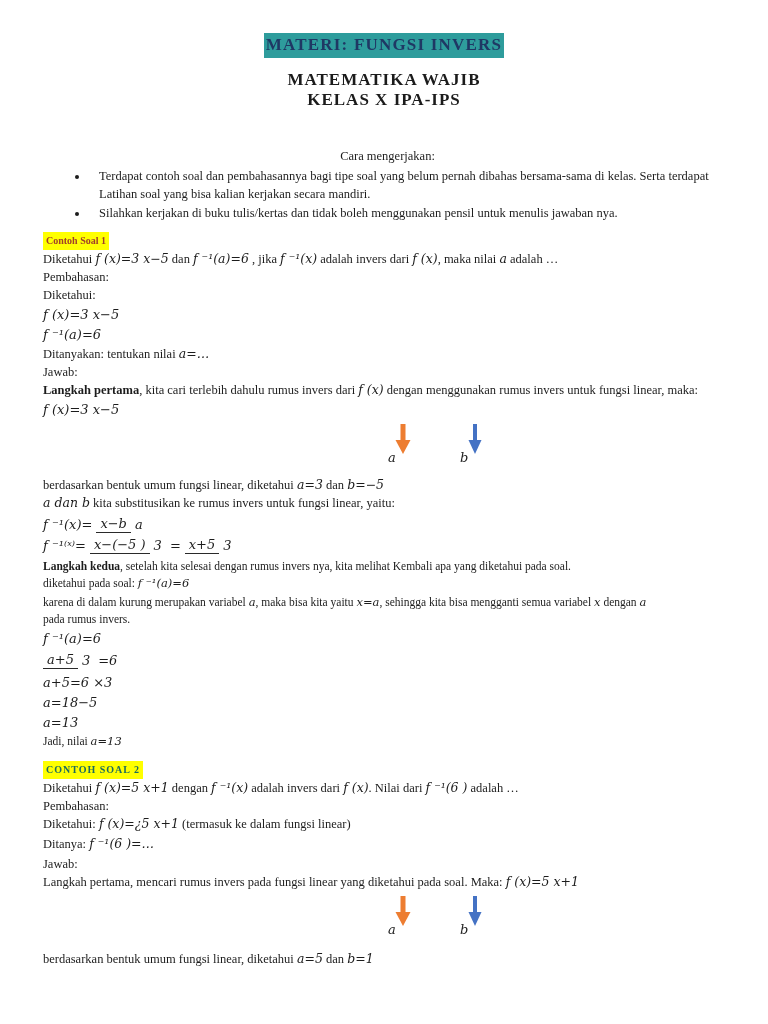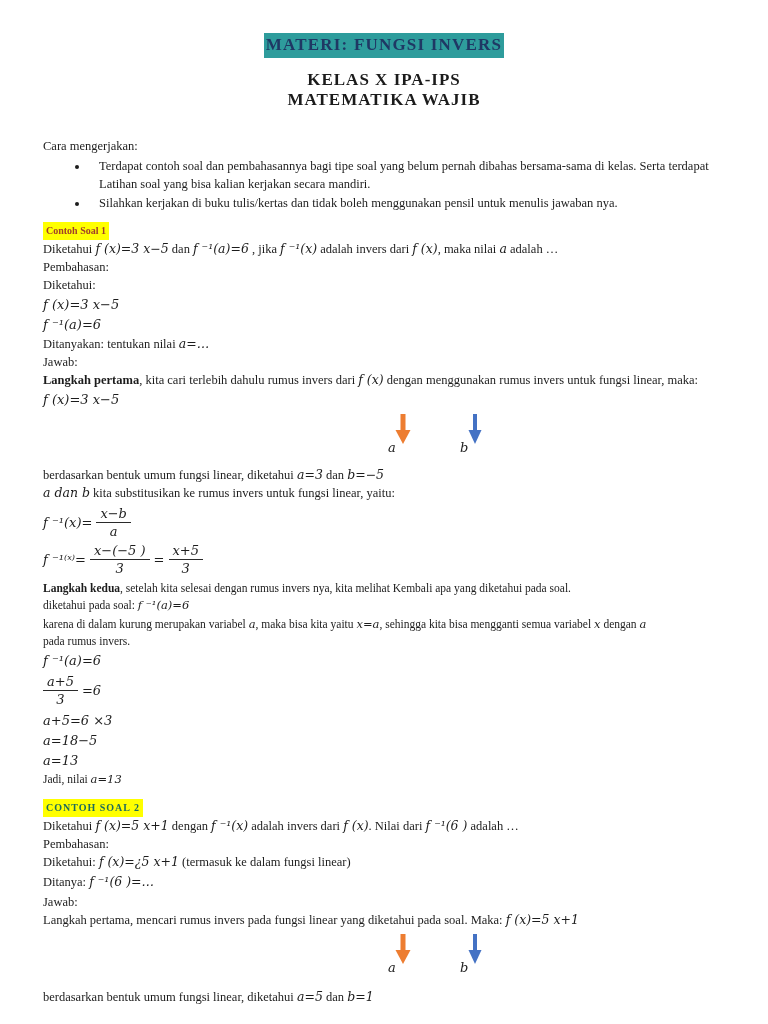--- a/index.html
+++ b/index.html
@@ -6,33 +6,33 @@
   .page{position:relative;width:768px;height:1024px;background:#ffffff;overflow:hidden;
         font-family:"Liberation Serif",serif;color:#1c1c1c;}
   .banner-row{padding-top:33px;text-align:center;}
   .banner{display:inline-block;background:#2E9C9C;color:#1F3864;font-weight:bold;
           font-size:17px;letter-spacing:1.2px;padding:2px 2px 3px;}
   .doc-heading{margin-top:12px;text-align:center;font-weight:bold;font-size:17px;
                letter-spacing:1px;line-height:19.5px;color:#1b1b1b;}
   .content{padding:0 36px 0 43px;}
   .line{margin:0;font-size:12.5px;line-height:18px;}
   .small{font-size:11.5px;line-height:17px;}
-  .lead{margin-top:28px;}
+  .lead{margin-top:38px;text-align:center;}
   ul.bullets{margin:2px 0 0;padding-left:46px;}
   ul.bullets li{padding-left:10px;margin:0 0 1px;font-size:12.5px;line-height:18px;}
   .section-title{display:inline-block;background:#FFFF00;font-weight:bold;font-size:10px;
                  line-height:16px;padding:1px 3px;margin:0;}
   .s1{color:#A0402A;margin-top:9px;}
   .s2{color:#1E6B5C;letter-spacing:1px;margin-top:11px;}
   .seg-m,.m{font-family:"DejaVu Serif",serif;font-style:italic;}
   .seg-b{font-weight:bold;}
   .eq{font-family:"DejaVu Serif",serif;font-style:italic;font-size:13px;line-height:19px;margin:1px 0;}
   .eqline{display:flex;align-items:center;font-size:13px;margin:4px 0;}
   .eqline .m{font-size:13px;}
-  .frac{display:inline-flex;flex-direction:column;text-align:center;vertical-align:middle;margin:0 4px;}
+  .frac{display:inline-flex;flex-direction:row;text-align:center;vertical-align:middle;margin:0 4px;}
   .frac .num{border-bottom:1.2px solid #2a2a2a;padding:0 4px 1px;line-height:15px;}
   .frac .den{padding:1px 4px 0;line-height:15px;}
   .arrows{position:relative;height:47px;margin-top:2px;}
   .arrow-group{position:absolute;top:3px;width:16px;height:44px;}
   .arrow-a1,.arrow-a2{left:352px;}
   .arrow-b1,.arrow-b2{left:424px;}
   .arrow-label{position:absolute;top:26px;left:-7px;font-family:"DejaVu Serif",serif;
                font-style:italic;font-size:13px;color:#222;}
   .mt2{margin-top:2px;}.mt4{margin-top:4px;}.mt8{margin-top:8px;}
   .mt10{margin-top:10px;}
@@ -40,22 +40,22 @@
 </head>
 <body>
 
 <div class="page">
 
   <div class="banner-row">
     <span class="banner">MATERI: FUNGSI INVERS</span>
   </div>
 
   <div class="doc-heading">
+    <div>MATEMATIKA WAJIB</div>
     <div>KELAS X IPA-IPS</div>
-    <div>MATEMATIKA WAJIB</div>
   </div>
 
   <div class="content">
 
     <p class="line lead">Cara mengerjakan:</p>
     <ul class="bullets">
       <li>Terdapat contoh soal dan pembahasannya bagi tipe soal yang belum pernah dibahas bersama-sama di kelas. Serta terdapat Latihan soal yang bisa kalian kerjakan secara mandiri.</li>
       <li>Silahkan kerjakan di buku tulis/kertas dan tidak boleh menggunakan pensil untuk menulis jawaban nya.</li>
     </ul>
 

